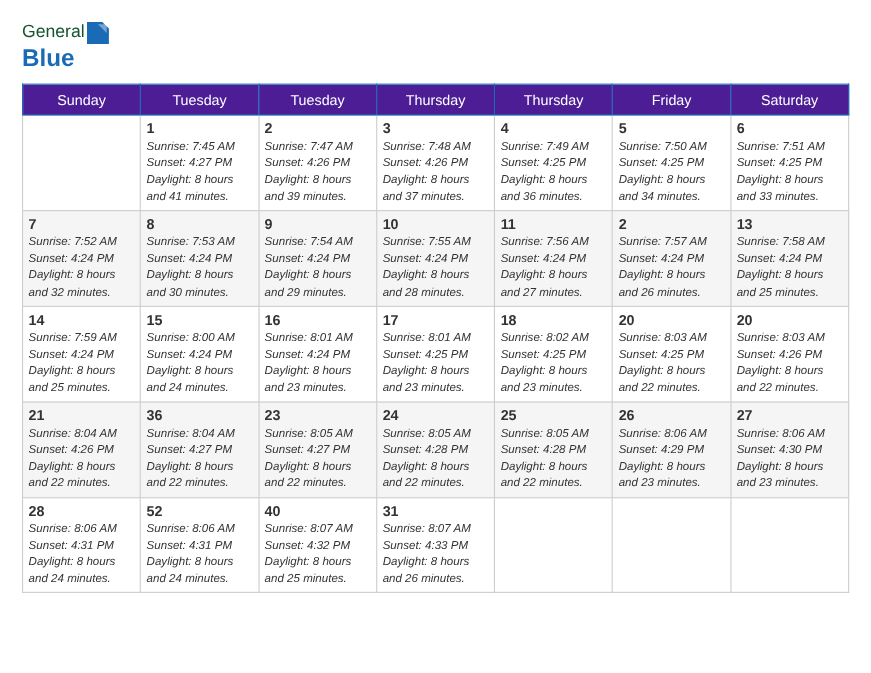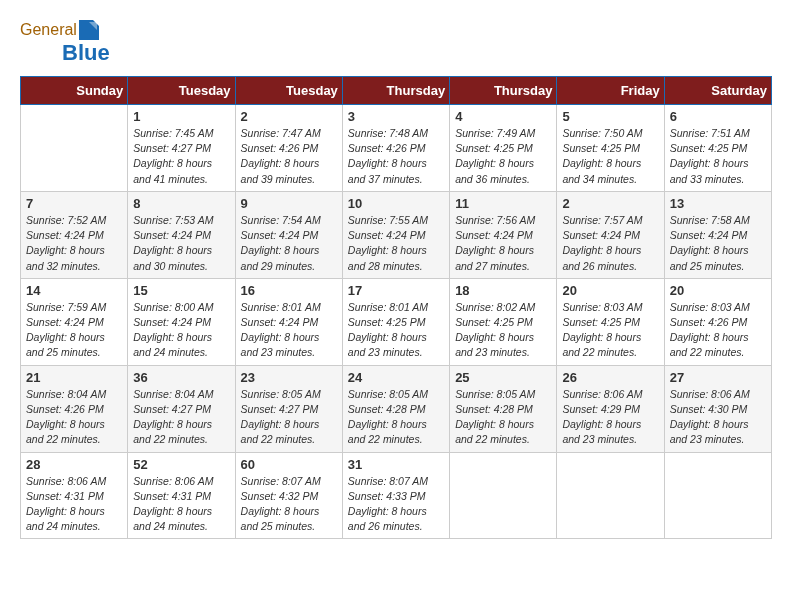--- a/index.html
+++ b/index.html
@@ -14,46 +14,46 @@
       display: flex;
       justify-content: space-between;
       align-items: flex-start;
       margin-bottom: 10px;
     }
     .logo {
       display: flex;
       flex-direction: column;
       align-items: flex-start;
     }
-    .logo-general { color: #a16207; }
-    .logo-blue { color: #1a6bb5; margin-left: 42px; }
+    .logo-general { color: #14532d; }
+    .logo-blue { color: #1a6bb5; }
     .title-section {
       text-align: right;
     }
     .month-title {
       font-size: 32px;
       font-weight: bold;
       color: #333;
     }
     .location {
       font-size: 16px;
       color: #555;
     }
     .calendar {
       width: 100%;
       border-collapse: collapse;
       border: 1px solid #ccc;
     }
     .calendar th {
-      background: #7f1d1d;
+      background: #4c1d95;
       color: #fff;
       font-size: 13px;
-      font-weight: bold;
+      font-weight: normal;
       padding: 6px 4px;
-      text-align: right;
+      text-align: center;
       border: 1px solid #1a6bb5;
     }
     .calendar td {
       border: 1px solid #ccc;
       vertical-align: top;
       padding: 4px 5px;
       width: calc(100% / 7);
       min-height: 80px;
       font-size: 11px;
       color: #333;
@@ -233,21 +233,21 @@
       <tr class="row-white">
         <td>
           <div class="day-num">28</div>
           <div class="day-info">Sunrise: 8:06 AM<br>Sunset: 4:31 PM<br>Daylight: 8 hours<br>and 24 minutes.</div>
         </td>
         <td>
           <div class="day-num">52</div>
           <div class="day-info">Sunrise: 8:06 AM<br>Sunset: 4:31 PM<br>Daylight: 8 hours<br>and 24 minutes.</div>
         </td>
         <td>
-          <div class="day-num">60</div>
+          <div class="day-num">40</div>
           <div class="day-info">Sunrise: 8:07 AM<br>Sunset: 4:32 PM<br>Daylight: 8 hours<br>and 25 minutes.</div>
         </td>
         <td>
           <div class="day-num">31</div>
           <div class="day-info">Sunrise: 8:07 AM<br>Sunset: 4:33 PM<br>Daylight: 8 hours<br>and 26 minutes.</div>
         </td>
         <td class="empty-cell"></td>
         <td class="empty-cell"></td>
         <td class="empty-cell"></td>
       </tr>

